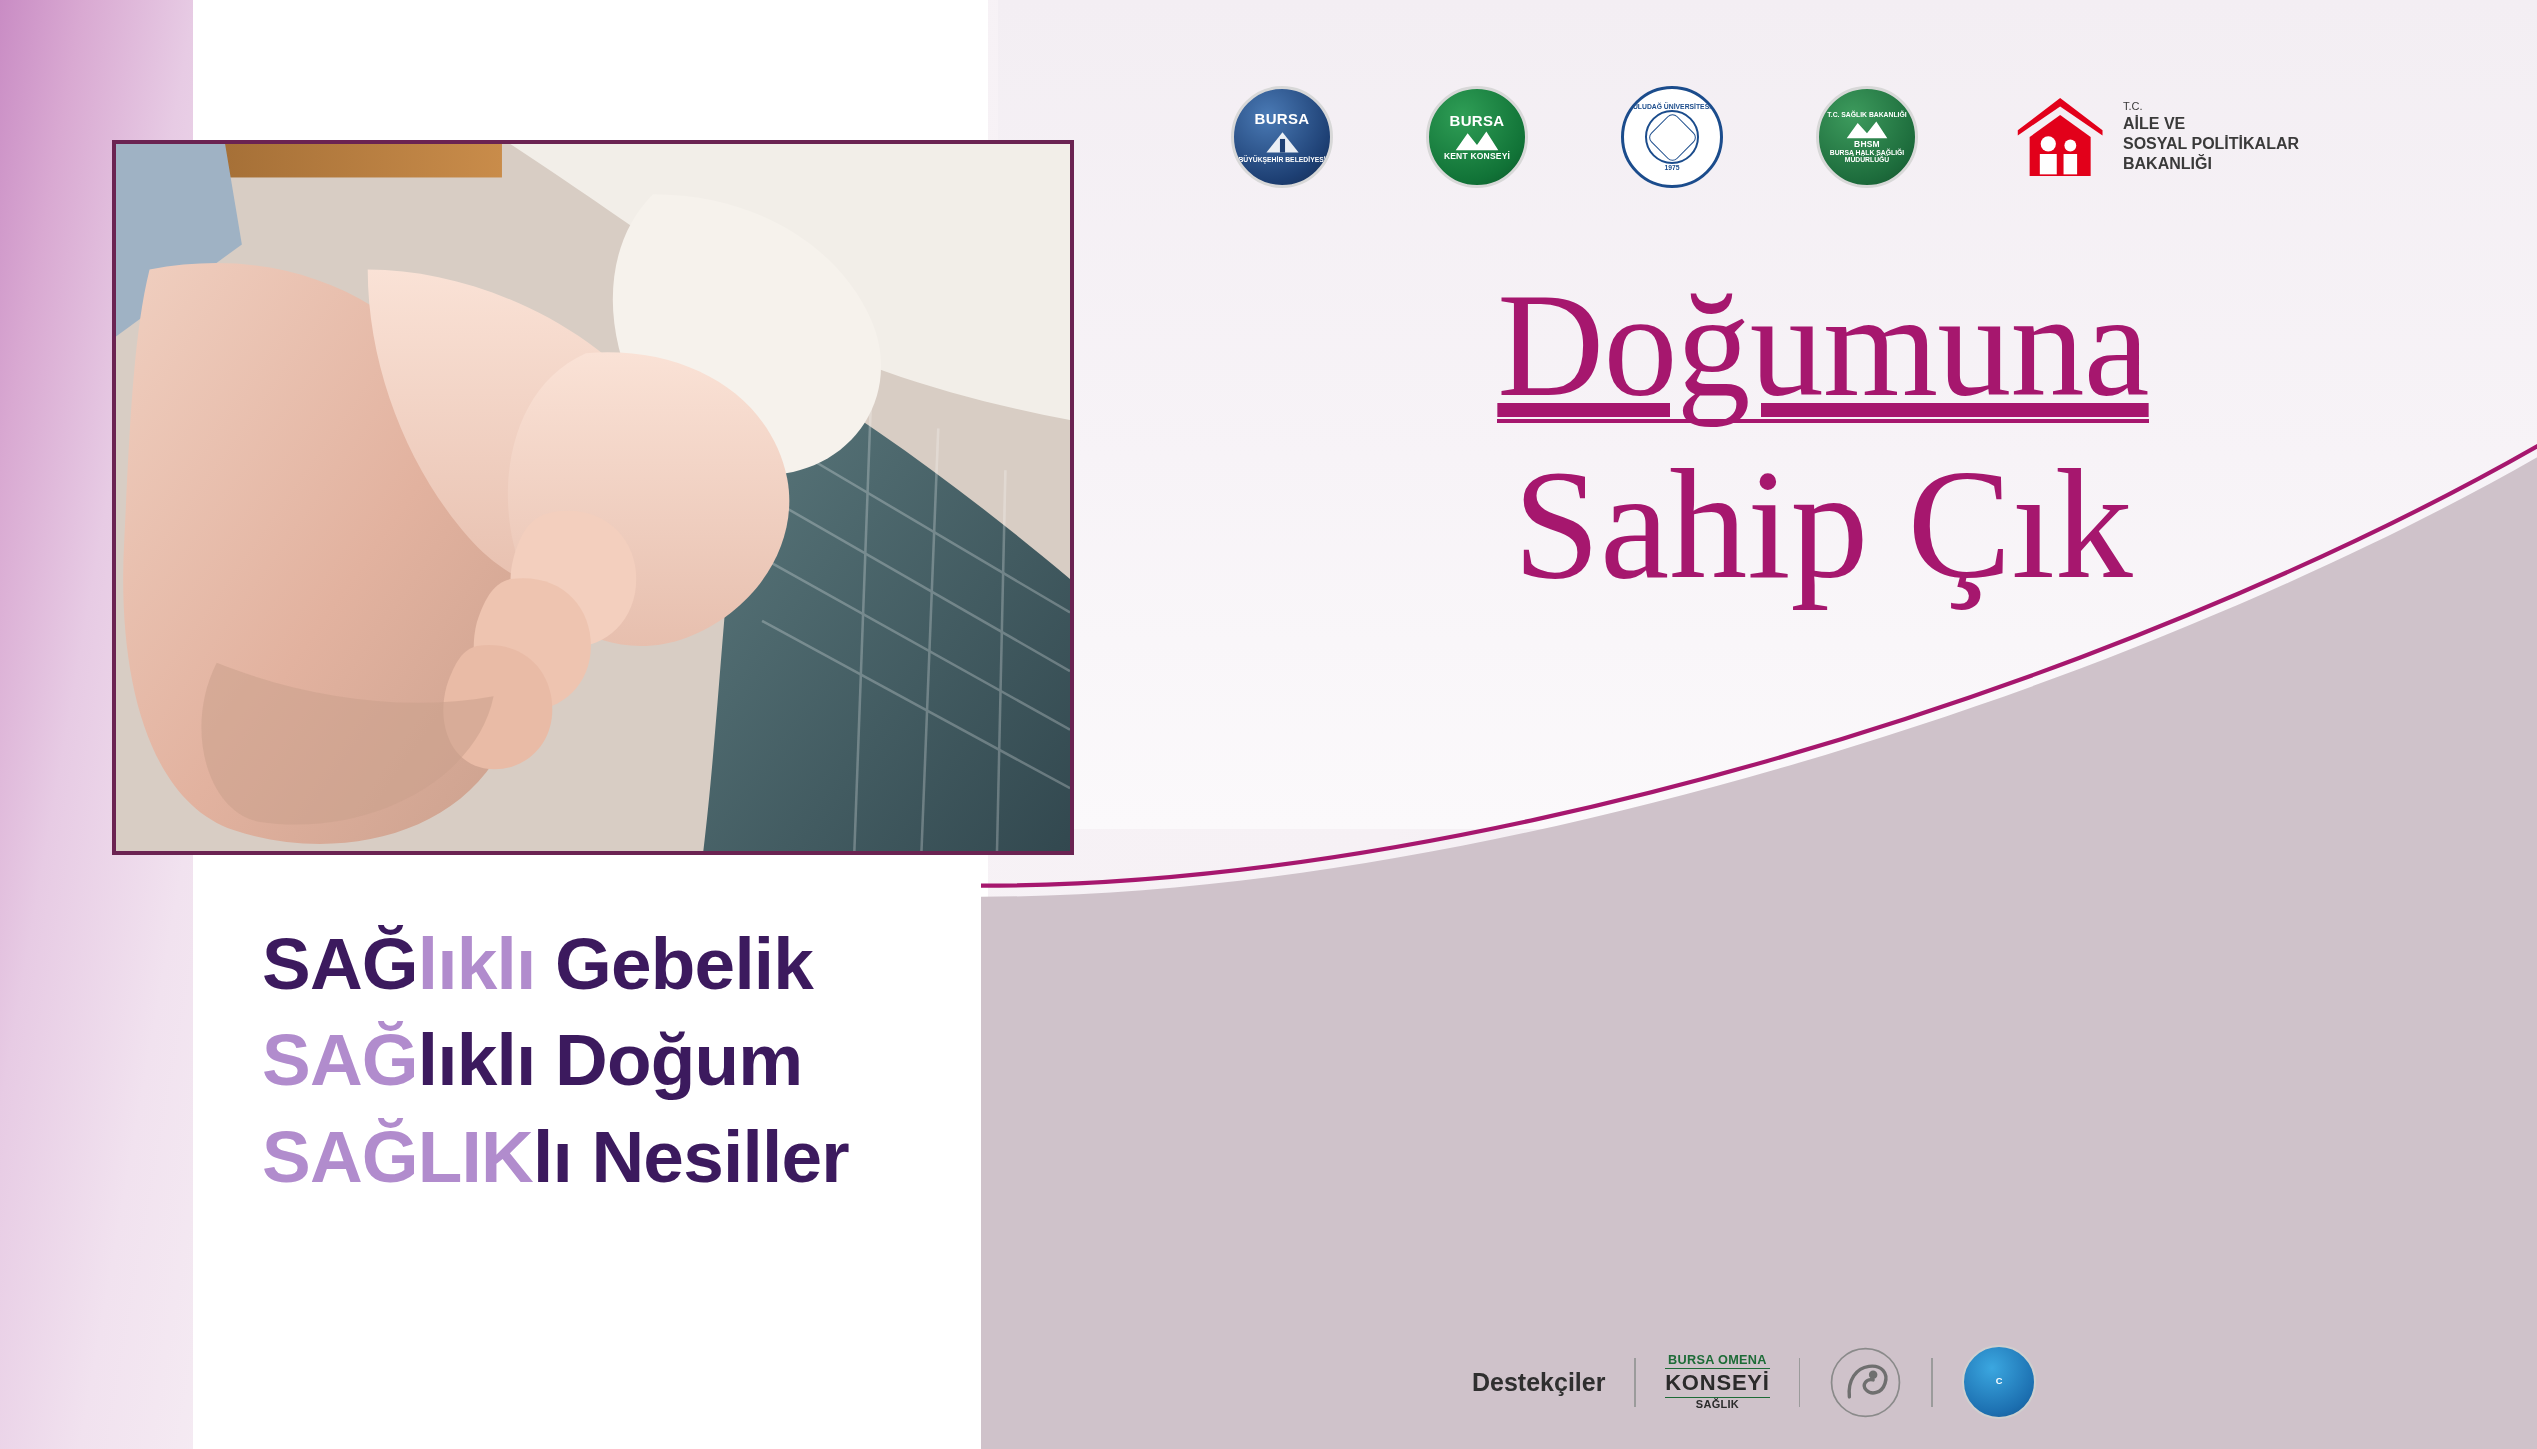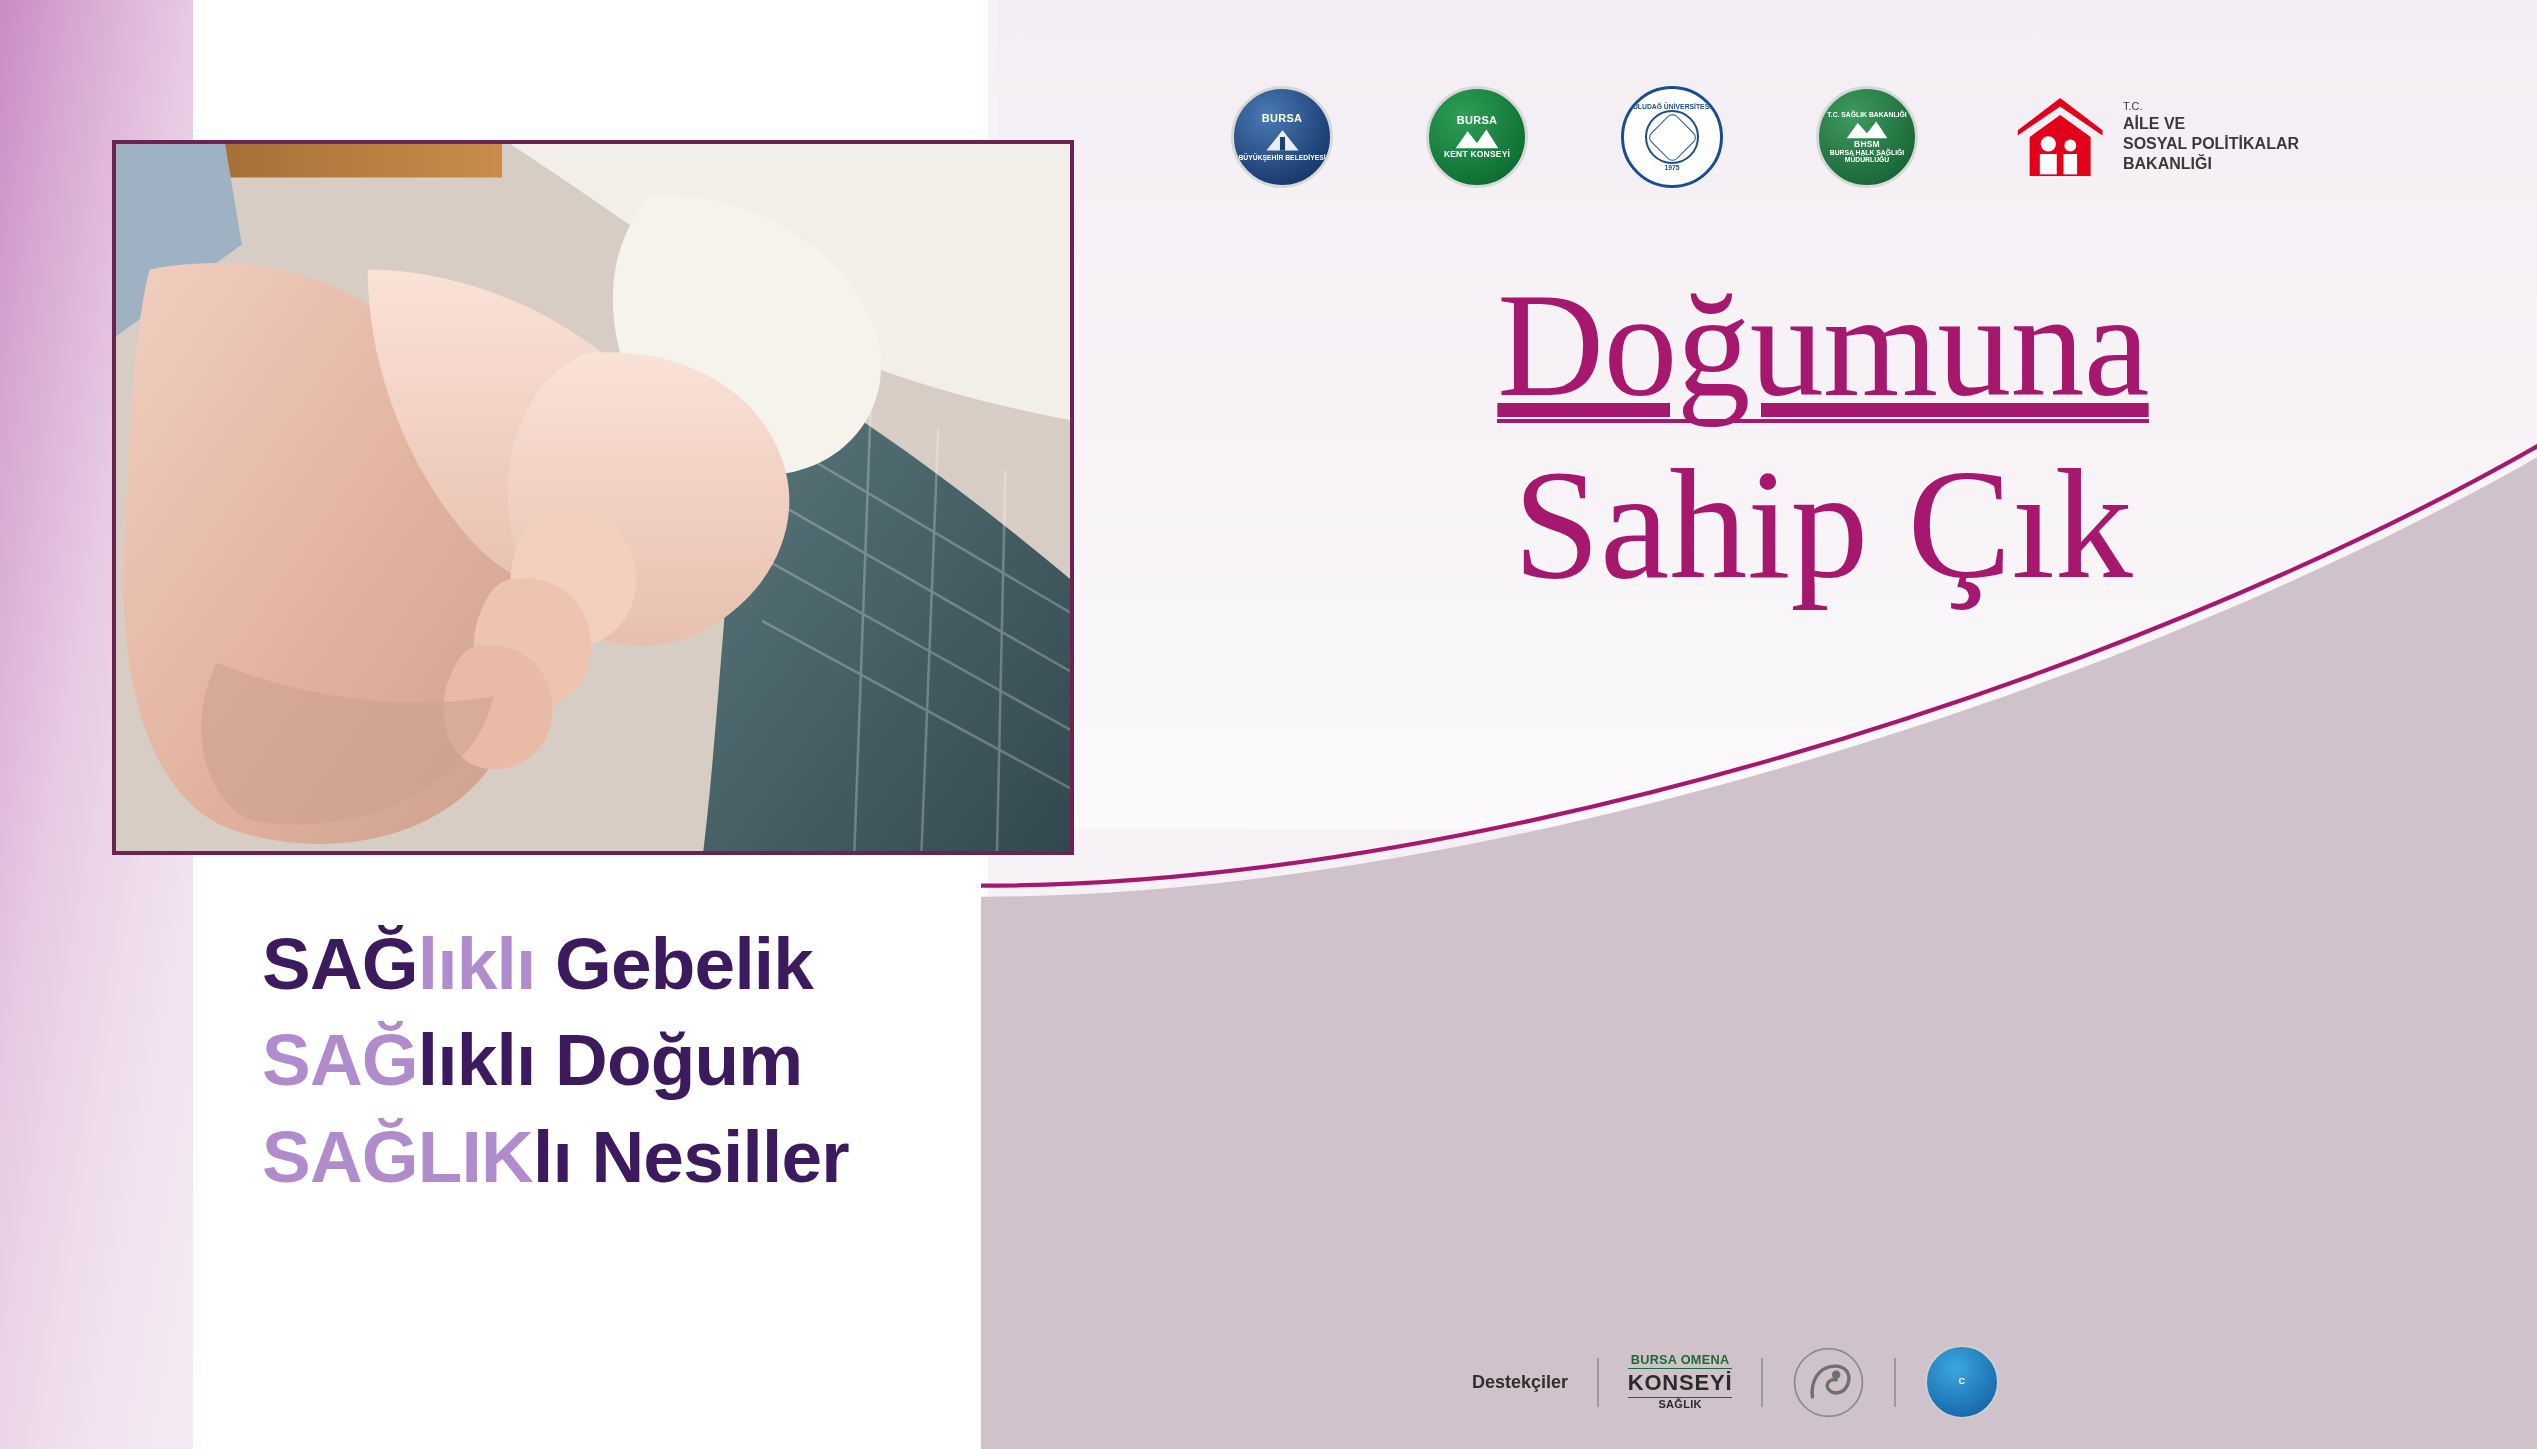--- a/index.html
+++ b/index.html
@@ -75,21 +75,21 @@
     line-height: 1.05;
     overflow: hidden;
   }
   .logo-bursa { background: radial-gradient(circle at 35% 28%, #4a7ab5 0%, #1d3f73 70%, #15294d 100%);
                 border: 3.4px solid #d8d8d8; }
   .logo-kent  { background: radial-gradient(circle at 35% 28%, #2f9e56 0%, #117337 70%, #0b5428 100%);
                 border: 3.4px solid #d8d8d8; }
   .logo-ulu   { background: #ffffff; border: 3.4px solid #1b4c8c; color: #1b4c8c; }
   .logo-saglik{ background: radial-gradient(circle at 35% 28%, #3d9b5d 0%, #1d6c3c 70%, #14512c 100%);
                 border: 3.4px solid #d8d8d8; text-align: center; }
-  .logo-txt-1 { font-size: 11px; letter-spacing: 0.3px; }
+  .logo-txt-1 { font-size: 15px; letter-spacing: 0.3px; }
   .logo-txt-2 { font-size: 8.5px; letter-spacing: 0.2px; }
   .logo-txt-3 { font-size: 6.8px; }
   .ulu-ring { width: 54px; height: 54px; border: 2.5px solid #1b4c8c; border-radius: 50%;
               display:flex; align-items:center; justify-content:center; }
   .ulu-ring2 { width: 37px; height: 37px; border: 1.7px solid #1b4c8c;
                transform: rotate(45deg); border-radius: 6.8px; }
 
   .logo-aile { display: flex; align-items: center; gap: 12px; justify-content: center; }
   .aile-mark { width: 100px; height: 89px; }
   .aile-text { color: #3a3a3a; font-size: 16px; font-weight: bold; line-height: 1.25; }
@@ -155,21 +155,21 @@
   .info-contact {
     font-size: 33px; font-weight: bold; color: #3a1a57;
   }
 
   
   .supporters {
     position: absolute;
     left: 1472px; top: 1345px;
     display: flex; align-items: center; gap: 29px;
   }
-  .sup-label { font-size: 18px; font-weight: bold; color: #2f2f2f; }
+  .sup-label { font-size: 25px; font-weight: bold; color: #2f2f2f; }
   .sup-divider { width: 1.7px; height: 49px; background: #9b9b9b; }
   .sup-cerrahi { text-align: center; line-height: 1.1; }
   .sup-cerrahi .l1 { font-size: 12.7px; font-weight: bold; color: #1d6b37; letter-spacing: 0.3px; }
   .sup-cerrahi .l2 { font-size: 22px; font-weight: bold; color: #2b2b2b; letter-spacing: 0.8px;
                      border-top: 1.7px solid #1d6b37; border-bottom: 1.7px solid #1d6b37; padding: 1.7px 0;}
   .sup-cerrahi .l3 { font-size: 11px; font-weight: bold; color: #2b2b2b; letter-spacing: 0.3px; }
   .sup-mark { width: 73px; height: 73px; }
   .sup-circ {
     width: 74px; height: 74px; border-radius: 50%;
     background: radial-gradient(circle at 40% 30%, #3ba7e0 0%, #1c6fb0 70%, #14528a 100%);

